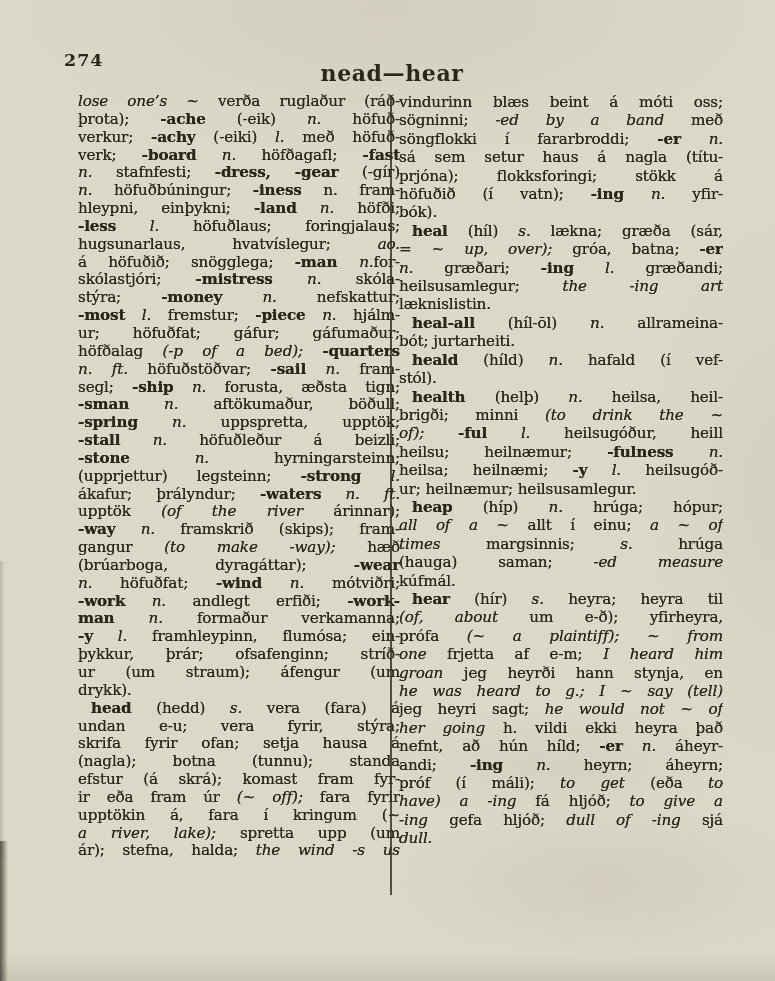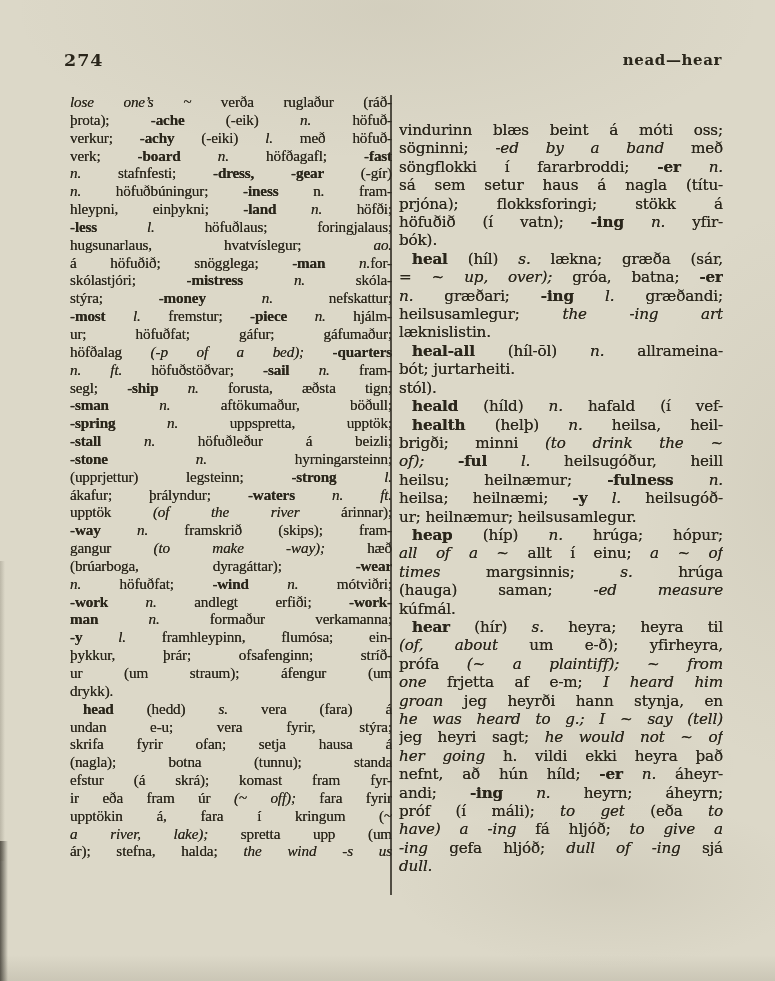--- a/index.html
+++ b/index.html
@@ -26,26 +26,26 @@
     background:linear-gradient(90deg, rgba(58,55,47,0.80), rgba(58,55,47,0));
     pointer-events:none;
   }
   .edge-smudge2{
     position:absolute;left:0;bottom:120px;width:5px;height:300px;
     background:linear-gradient(90deg, rgba(90,85,70,0.25), rgba(90,85,70,0));
     pointer-events:none;
   }
   .header{position:absolute;top:50px;left:62px;right:53px;height:22px;font-weight:bold;}
   .pagenum{position:absolute;left:2px;top:0;font-size:17.5px;letter-spacing:1px;}
-  .running-head{position:absolute;left:0;right:0;top:1px;text-align:right;font-size:15px;letter-spacing:0.6px;}
+  .running-head{position:absolute;left:0;right:0;top:10px;text-align:center;font-size:22px;letter-spacing:0.6px;}
   .textblock{position:absolute;top:93px;left:62px;width:661px;}
   .divider{position:absolute;top:2px;left:328px;width:1.6px;height:800px;background:rgba(50,46,38,0.82);}
   .col{position:absolute;top:0;}
-  .col.left{left:8px;width:322px;font-family:Liberation Serif, serif;}
-  .col.right{left:337px;width:324px;margin-top:28px;}
+  .col.left{left:16px;width:322px;}
+  .col.right{left:337px;width:324px;}
   .line{
     text-align:justify;text-align-last:justify;
     overflow:hidden;white-space:nowrap;
     font-size:15.2px;
     letter-spacing:-0.15px;
     text-shadow:0 0 0.5px rgba(42,38,27,0.85);
   }
   .col.left  .line{height:17.85px;line-height:17.85px;}
   .col.right .line{height:18.42px;line-height:18.42px;}
   .line.endp{text-align-last:left;}
@@ -116,22 +116,22 @@
         <div class="line"><span>prjóna); flokksforingi; stökk á</span></div>
         <div class="line"><span>höfuðið (í vatn); </span><span class="b">-ing</span><span> </span><span class="i">n.</span><span> yfir-</span></div>
         <div class="line endp"><span>bók).</span></div>
         <div class="line ind"><span class="b">heal</span><span> (híl) </span><span class="i">s.</span><span> lækna; græða (sár,</span></div>
         <div class="line"><span>= </span><span class="i">~ up, over);</span><span> gróa, batna; </span><span class="b">-er</span></div>
         <div class="line"><span class="i">n.</span><span> græðari; </span><span class="b">-ing</span><span> </span><span class="i">l.</span><span> græðandi;</span></div>
         <div class="line"><span>heilsusamlegur; </span><span class="i">the -ing art</span></div>
         <div class="line endp"><span>læknislistin.</span></div>
         <div class="line ind"><span class="b">heal-all</span><span> (híl-ōl) </span><span class="i">n.</span><span> allrameina-</span></div>
         <div class="line endp"><span>bót; jurtarheiti.</span></div>
+        <div class="line ind"><span class="b">heald</span><span> (híld) </span><span class="i">n.</span><span> hafald (í vef-</span></div>
         <div class="line endp"><span>stól).</span></div>
-        <div class="line ind"><span class="b">heald</span><span> (híld) </span><span class="i">n.</span><span> hafald (í vef-</span></div>
         <div class="line ind"><span class="b">health</span><span> (helþ) </span><span class="i">n.</span><span> heilsa, heil-</span></div>
         <div class="line"><span>brigði; minni </span><span class="i">(to drink the ~</span></div>
         <div class="line"><span class="i">of);</span><span> </span><span class="b">-ful</span><span> </span><span class="i">l.</span><span> heilsugóður, heill</span></div>
         <div class="line"><span>heilsu; heilnæmur; </span><span class="b">-fulness</span><span> </span><span class="i">n.</span></div>
         <div class="line"><span>heilsa; heilnæmi; </span><span class="b">-y</span><span> </span><span class="i">l.</span><span> heilsugóð-</span></div>
         <div class="line endp"><span>ur; heilnæmur; heilsusamlegur.</span></div>
         <div class="line ind"><span class="b">heap</span><span> (híp) </span><span class="i">n.</span><span> hrúga; hópur;</span></div>
         <div class="line"><span class="i">all of a ~</span><span> allt í einu; </span><span class="i">a ~ of</span></div>
         <div class="line"><span class="i">times</span><span> margsinnis; </span><span class="i">s.</span><span> hrúga</span></div>
         <div class="line"><span>(hauga) saman; </span><span class="i">-ed measure</span></div>

